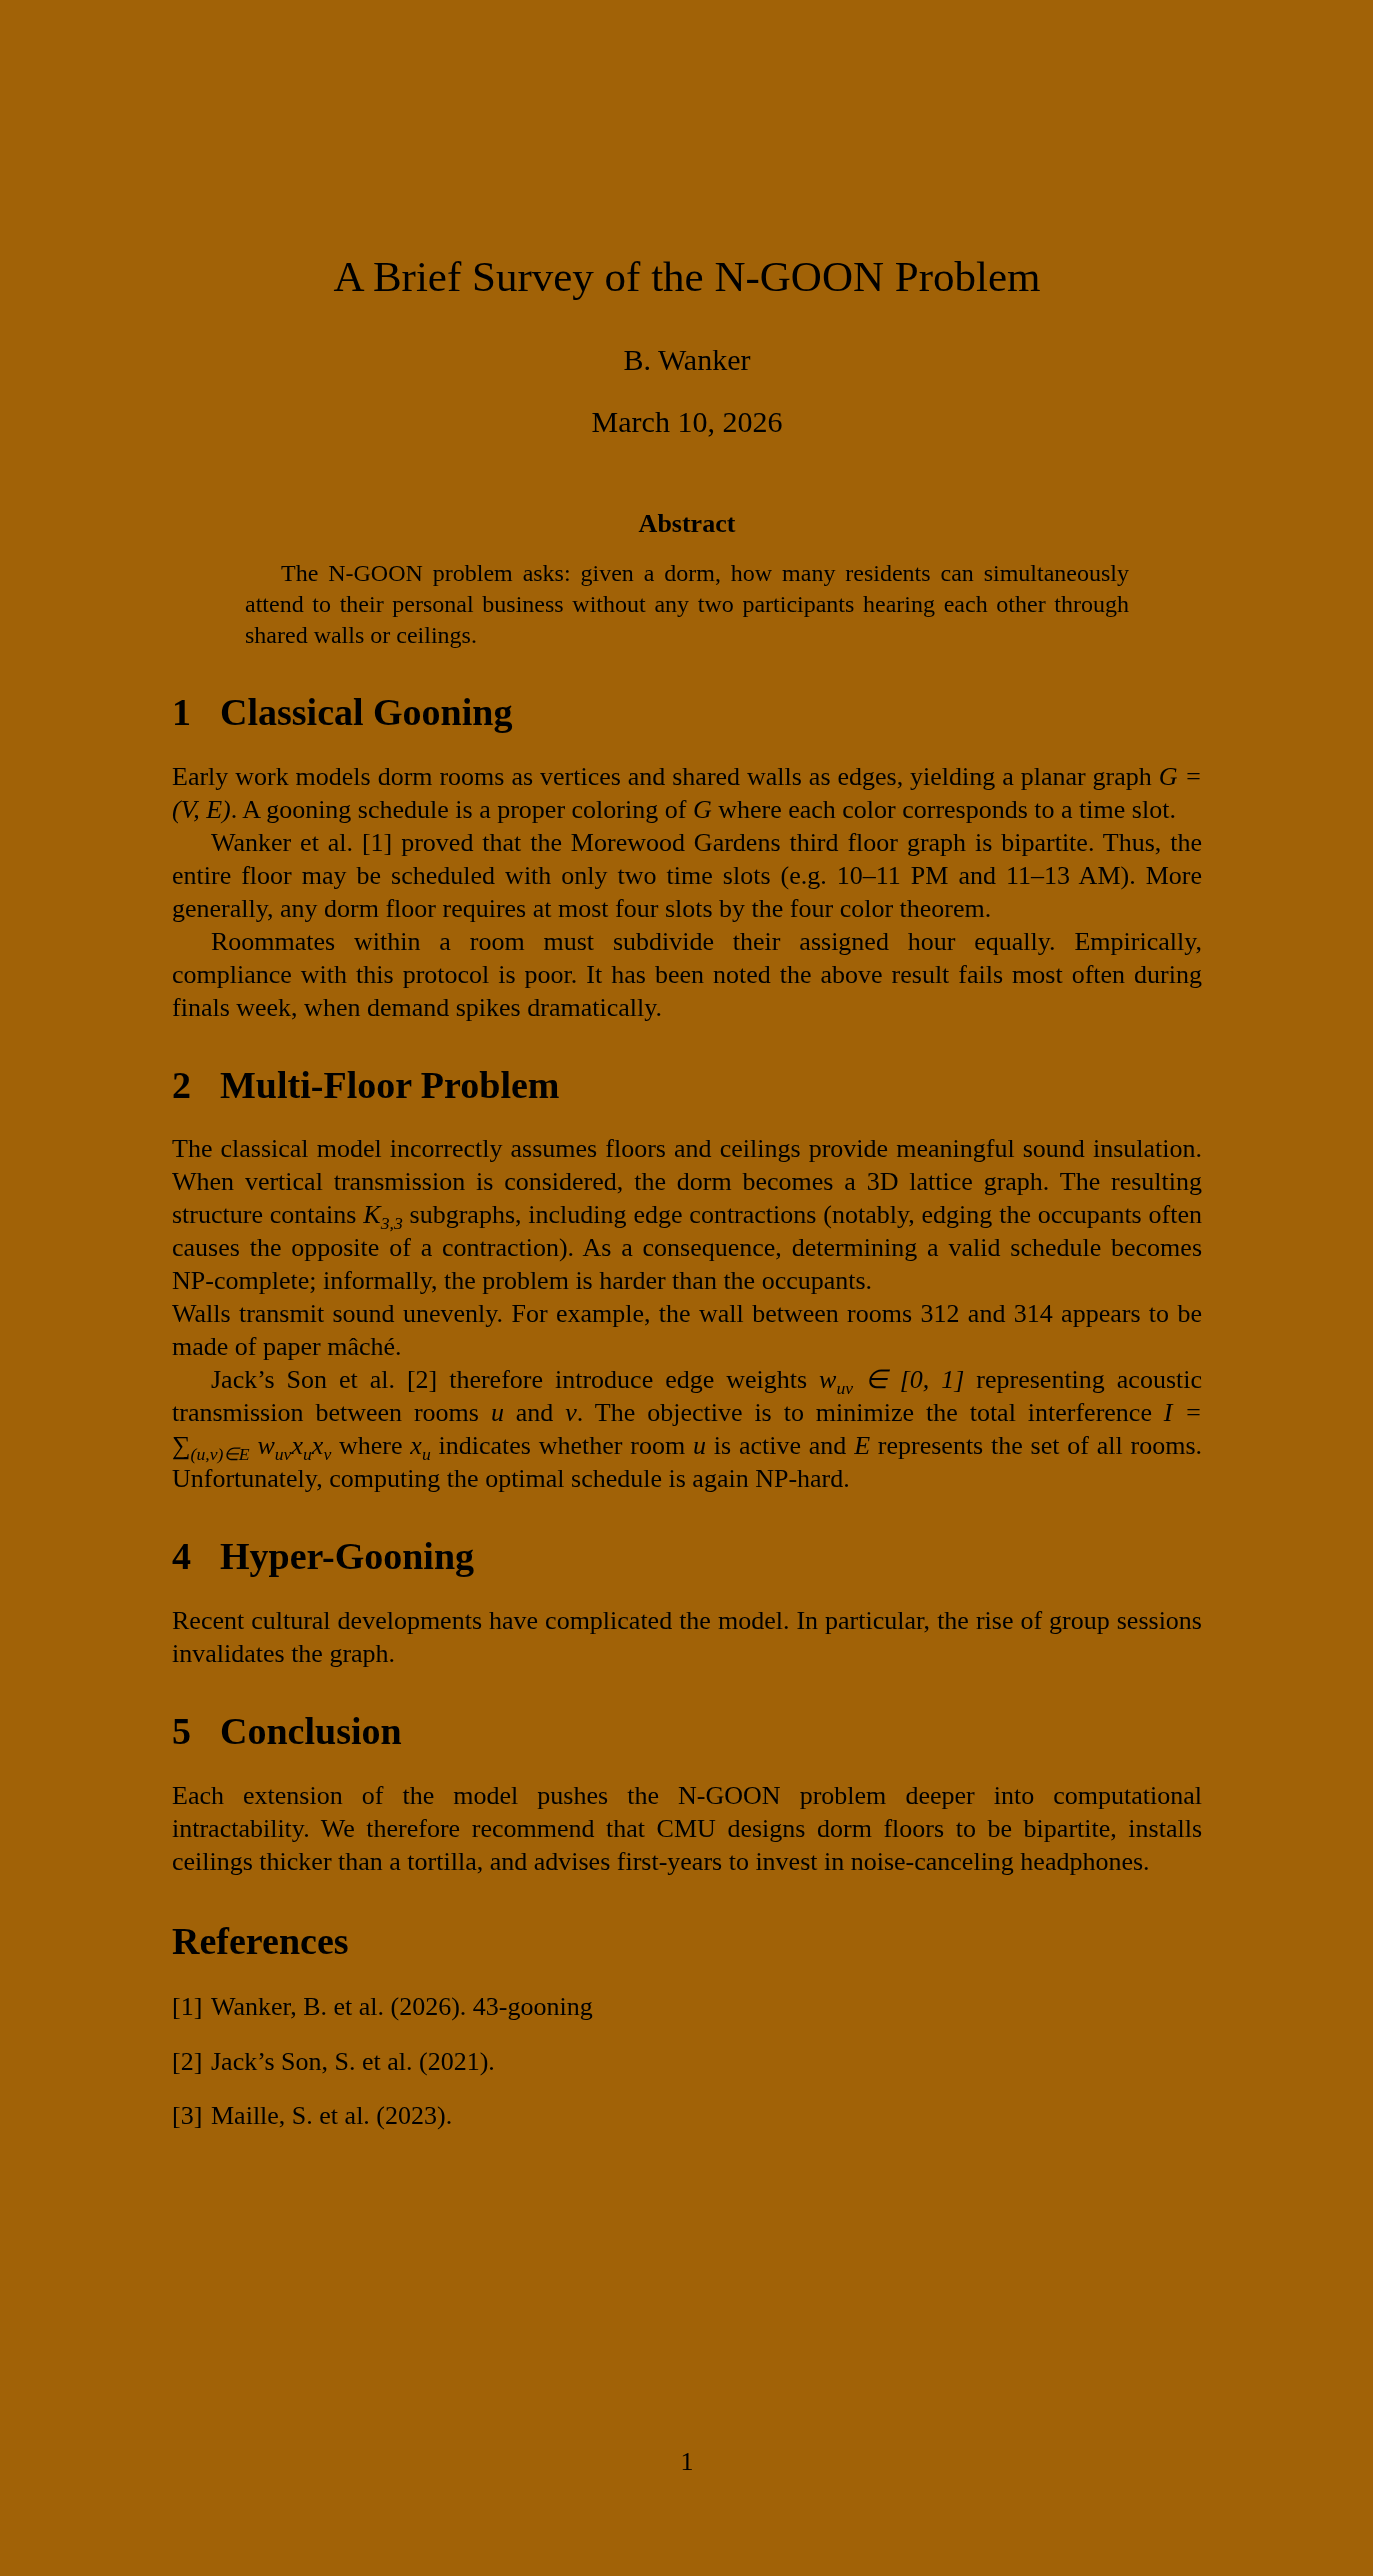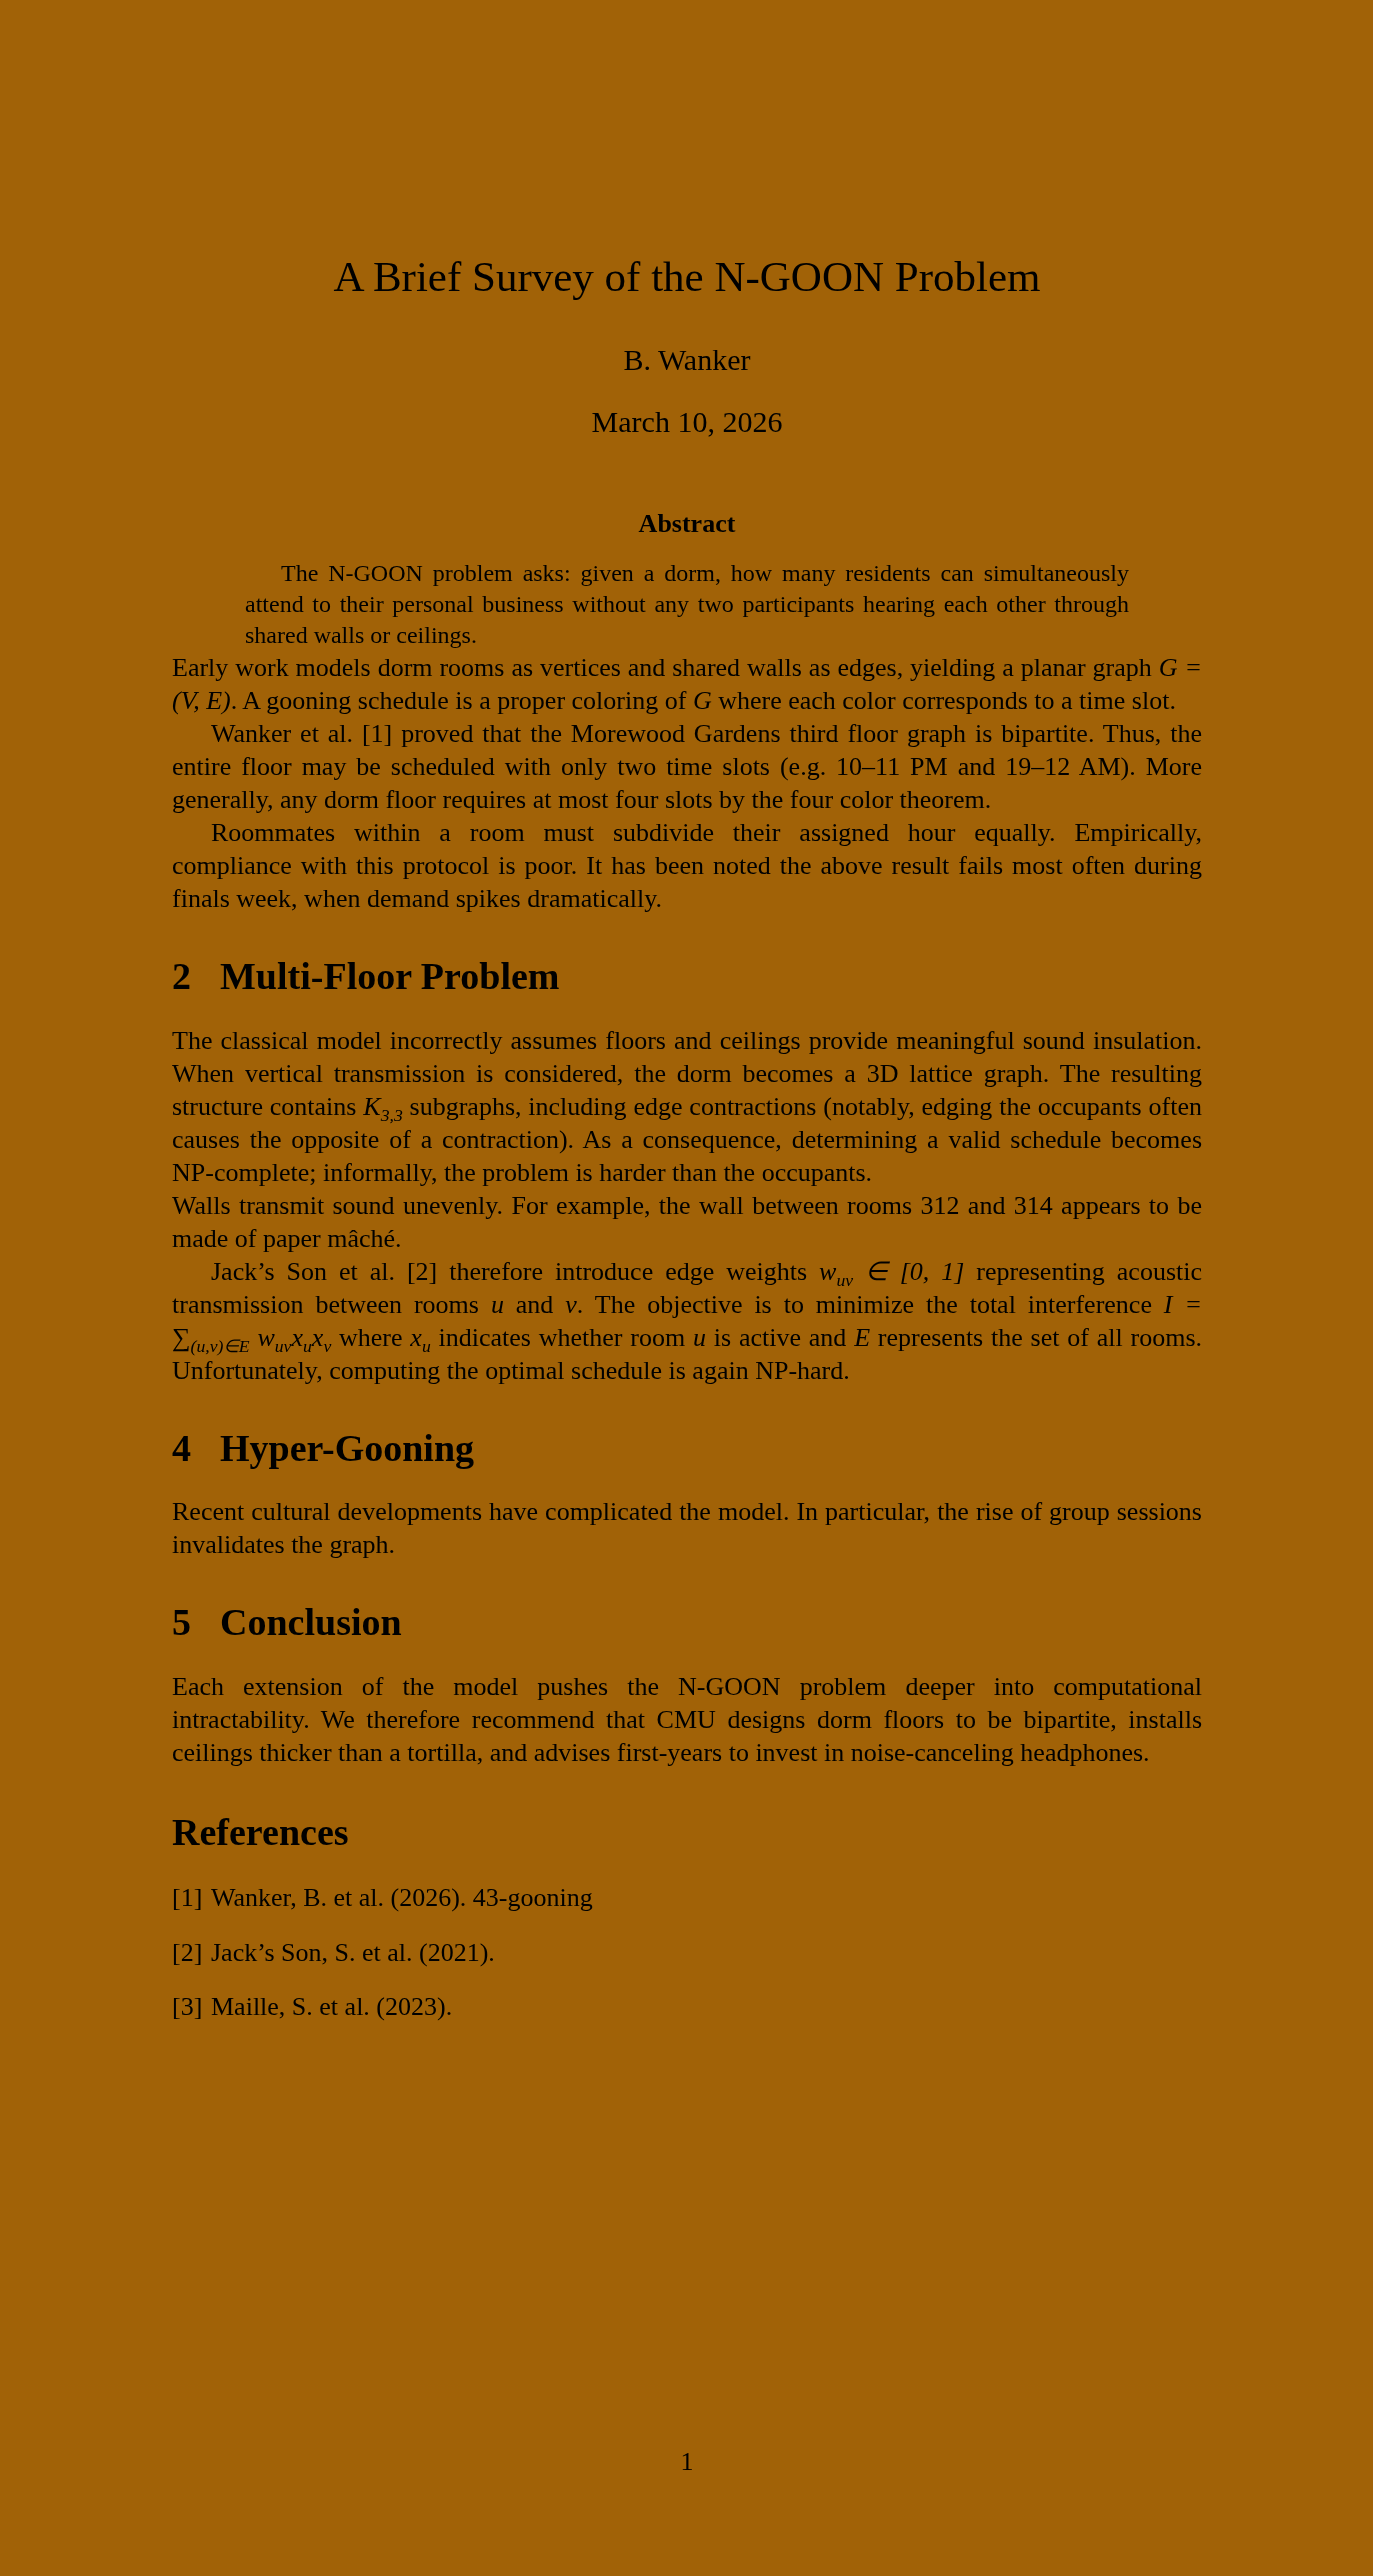--- a/index.html
+++ b/index.html
@@ -115,22 +115,23 @@
 
     <div class="paper-date">March 10, 2026</div>
 
     <div class="abstract">
       <div class="abstract-heading">Abstract</div>
       <p class="abstract-text">The N-GOON problem asks: given a dorm, how many residents can simultaneously attend to their personal business without any two participants hearing each other through shared walls or ceilings.</p>
     </div>
 
     <main>
         <section>
+          <h2><span class="sec-num">1</span><span>Classical Gooning</span></h2>
           <p class="body-par">Early work models dorm rooms as vertices and shared walls as edges, yielding a planar graph <span class="m">G = (V, E)</span>. A gooning schedule is a proper coloring of <span class="m">G</span> where each color corresponds to a time slot.</p>
-          <p class="body-par indent">Wanker et al. [1] proved that the Morewood Gardens third floor graph is bipartite. Thus, the entire floor may be scheduled with only two time slots (e.g. 10–11 PM and 19–12 AM). More generally, any dorm floor requires at most four slots by the four color theorem.</p>
+          <p class="body-par indent">Wanker et al. [1] proved that the Morewood Gardens third floor graph is bipartite. Thus, the entire floor may be scheduled with only two time slots (e.g. 10–11 PM and 11–13 AM). More generally, any dorm floor requires at most four slots by the four color theorem.</p>
           <p class="body-par indent">Roommates within a room must subdivide their assigned hour equally. Empirically, compliance with this protocol is poor. It has been noted the above result fails most often during finals week, when demand spikes dramatically.</p>
         </section>
         <section>
           <h2><span class="sec-num">2</span><span>Multi-Floor Problem</span></h2>
           <p class="body-par">The classical model incorrectly assumes floors and ceilings provide meaningful sound insulation. When vertical transmission is considered, the dorm becomes a 3D lattice graph. The resulting structure contains <span class="m">K<sub>3,3</sub></span> subgraphs, including edge contractions (notably, edging the occupants often causes the opposite of a contraction). As a consequence, determining a valid schedule becomes NP-complete; informally, the problem is harder than the occupants.</p>
         </section>
         <section>
           <p class="body-par">Walls transmit sound unevenly. For example, the wall between rooms 312 and 314 appears to be made of paper mâché.</p>
           <p class="body-par indent">Jack’s Son et al. [2] therefore introduce edge weights <span class="m">w<sub>uv</sub> ∈ [0, 1]</span> representing acoustic transmission between rooms <span class="m">u</span> and <span class="m">v</span>. The objective is to minimize the total interference <span class="m">I = ∑<sub>(u,v)∈E</sub> w<sub>uv</sub>x<sub>u</sub>x<sub>v</sub></span> where <span class="m">x<sub>u</sub></span> indicates whether room <span class="m">u</span> is active and <span class="m">E</span> represents the set of all rooms. Unfortunately, computing the optimal schedule is again NP-hard.</p>
         </section>

